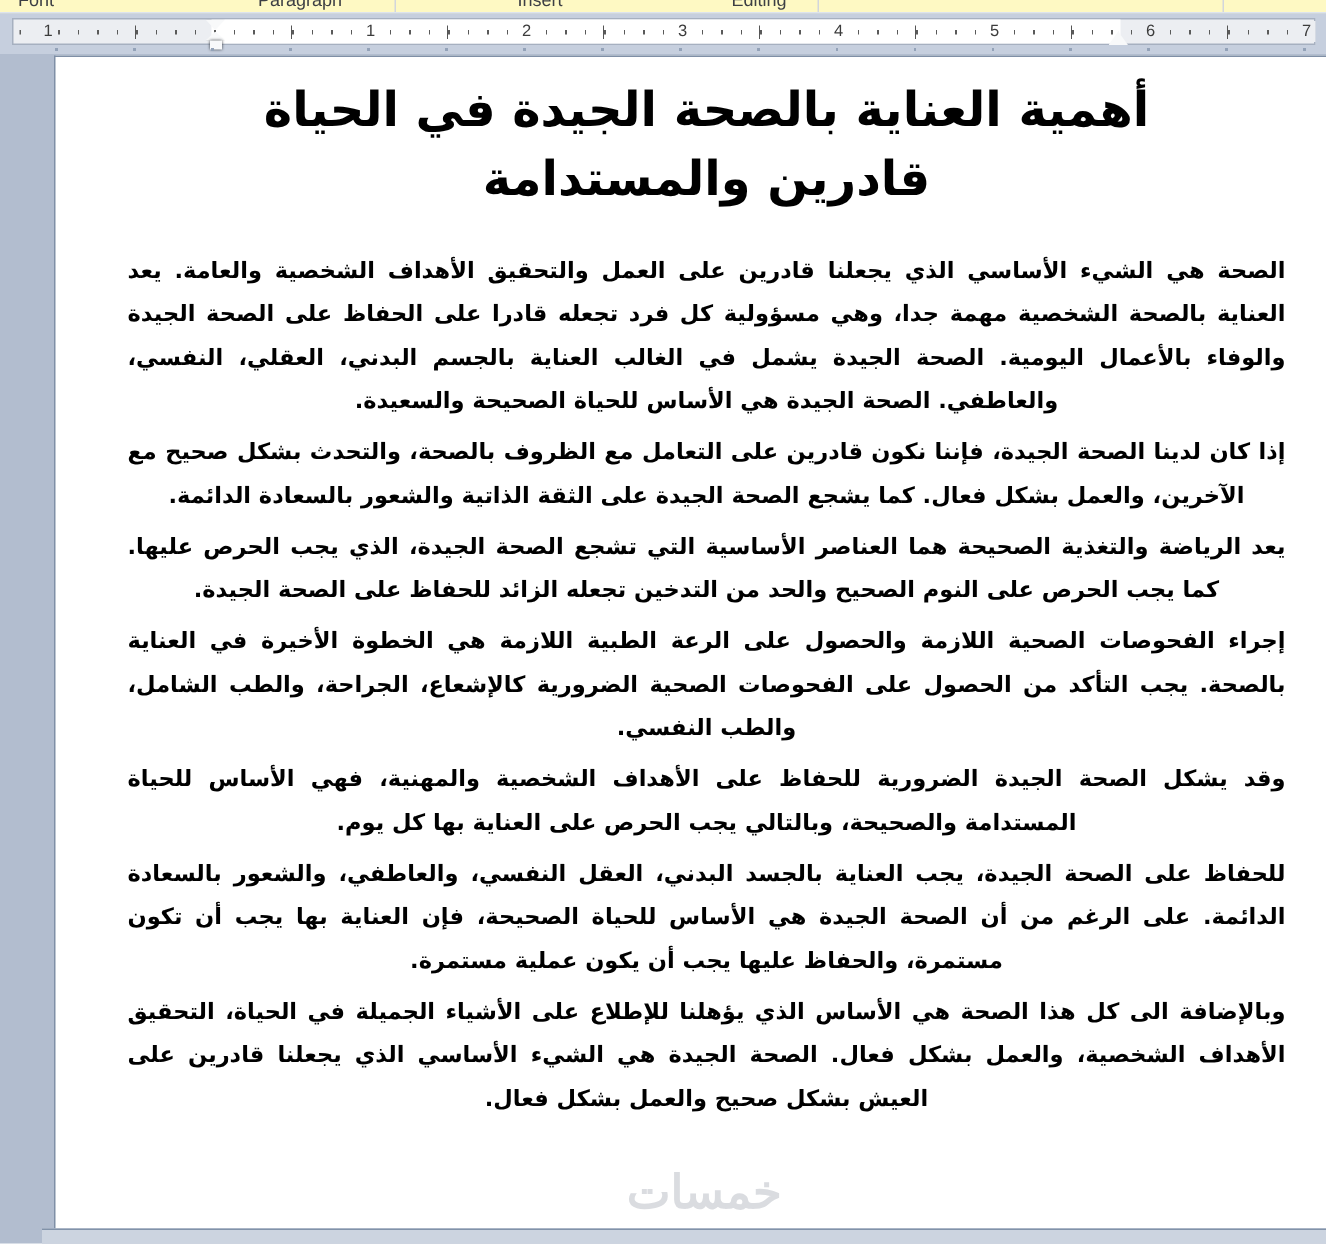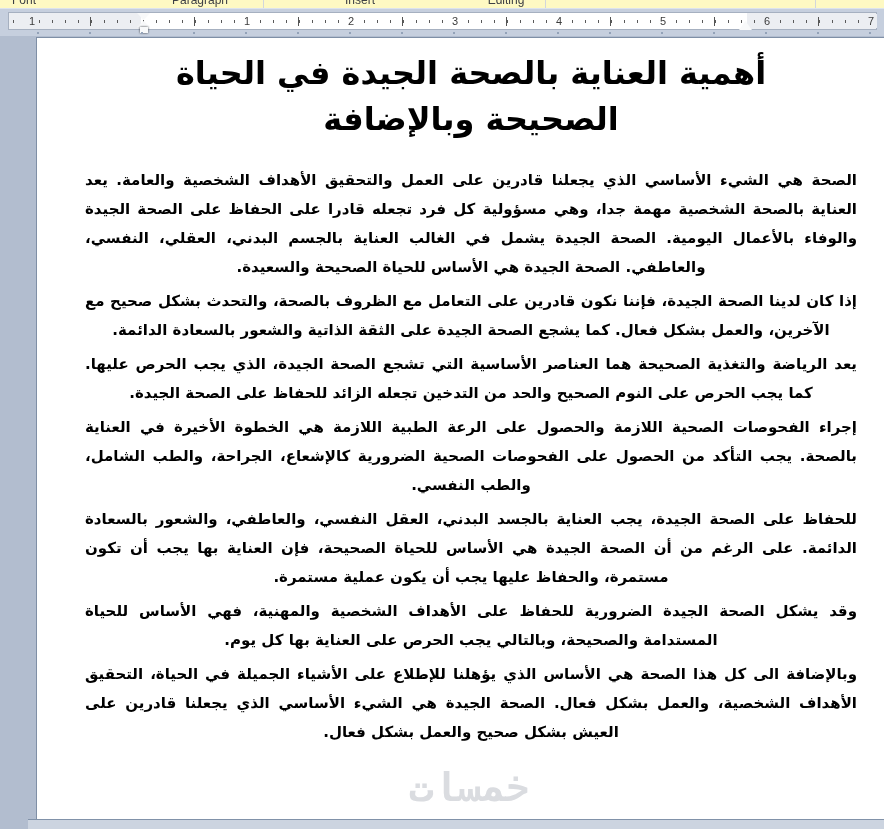--- a/index.html
+++ b/index.html
@@ -42,22 +42,22 @@
     background:#ccd4e0;border-top:1px solid #8192a9;}
 
   .content{position:absolute;left:0;top:0;width:100%;height:100%;direction:rtl;
     padding:12px 45px 0 48px;box-sizing:border-box;color:#000;
     font-family:"DejaVu Sans","Liberation Sans",sans-serif;}
   .doc-title{font-size:32px;font-weight:bold;text-align:center;line-height:46px;
     margin-bottom:24px;}
   .content p{font-size:15px;font-weight:bold;line-height:29px;margin:0 0 5px 0;
     text-align:justify;text-align-last:center;}
   .watermark{position:absolute;left:50%;bottom:6px;transform:translateX(-50%);
-    font-size:40px;font-weight:bold;color:#dadce0;direction:rtl;
-    font-family:Liberation Mono, monospace;}
+    font-size:31px;font-weight:bold;color:#dadce0;direction:rtl;
+    font-family:Liberation Sans, sans-serif;}
 </style>
 </head>
 <body>
 
 <div id="app">
 
   <div class="ribbon-strip">
     <span class="ribbon-label" style="left:24px">Font</span>
     <span class="ribbon-label" style="left:200px">Paragraph</span>
     <span class="ribbon-label" style="left:360px">Insert</span>
@@ -86,28 +86,28 @@
     <div class="marker m-leftbox"></div>
     <div class="marker m-right"></div>
     <div class="sub-ticks"></div>
   </div>
 
   <div class="doc-area">
     <div class="page">
       <div class="content">
         <div class="doc-title">
           <div>أهمية العناية بالصحة الجيدة في الحياة</div>
-          <div>الصحيحة وبالإضافة</div>
+          <div>قادرين والمستدامة</div>
         </div>
         <p>الصحة هي الشيء الأساسي الذي يجعلنا قادرين على العمل والتحقيق الأهداف الشخصية والعامة. يعد العناية بالصحة الشخصية مهمة جدا، وهي مسؤولية كل فرد تجعله قادرا على الحفاظ على الصحة الجيدة والوفاء بالأعمال اليومية. الصحة الجيدة يشمل في الغالب العناية بالجسم البدني، العقلي، النفسي، والعاطفي. الصحة الجيدة هي الأساس للحياة الصحيحة والسعيدة.</p>
         <p>إذا كان لدينا الصحة الجيدة، فإننا نكون قادرين على التعامل مع الظروف بالصحة، والتحدث بشكل صحيح مع الآخرين، والعمل بشكل فعال. كما يشجع الصحة الجيدة على الثقة الذاتية والشعور بالسعادة الدائمة.</p>
         <p>يعد الرياضة والتغذية الصحيحة هما العناصر الأساسية التي تشجع الصحة الجيدة، الذي يجب الحرص عليها. كما يجب الحرص على النوم الصحيح والحد من التدخين تجعله الزائد للحفاظ على الصحة الجيدة.</p>
         <p>إجراء الفحوصات الصحية اللازمة والحصول على الرعة الطبية اللازمة هي الخطوة الأخيرة في العناية بالصحة. يجب التأكد من الحصول على الفحوصات الصحية الضرورية كالإشعاع، الجراحة، والطب الشامل، والطب النفسي.</p>
+        <p>وقد يشكل الصحة الجيدة الضرورية للحفاظ على الأهداف الشخصية والمهنية، فهي الأساس للحياة المستدامة والصحيحة، وبالتالي يجب الحرص على العناية بها كل يوم.</p>
         <p>للحفاظ على الصحة الجيدة، يجب العناية بالجسد البدني، العقل النفسي، والعاطفي، والشعور بالسعادة الدائمة. على الرغم من أن الصحة الجيدة هي الأساس للحياة الصحيحة، فإن العناية بها يجب أن تكون مستمرة، والحفاظ عليها يجب أن يكون عملية مستمرة.</p>
-        <p>وقد يشكل الصحة الجيدة الضرورية للحفاظ على الأهداف الشخصية والمهنية، فهي الأساس للحياة المستدامة والصحيحة، وبالتالي يجب الحرص على العناية بها كل يوم.</p>
         <p>وبالإضافة الى كل هذا الصحة هي الأساس الذي يؤهلنا للإطلاع على الأشياء الجميلة في الحياة، التحقيق الأهداف الشخصية، والعمل بشكل فعال. الصحة الجيدة هي الشيء الأساسي الذي يجعلنا قادرين على العيش بشكل صحيح والعمل بشكل فعال.</p>
       </div>
       <div class="watermark">خمسات</div>
     </div>
     <div class="bottom-strip"></div>
   </div>
 
 </div>
 
 </body></html>

